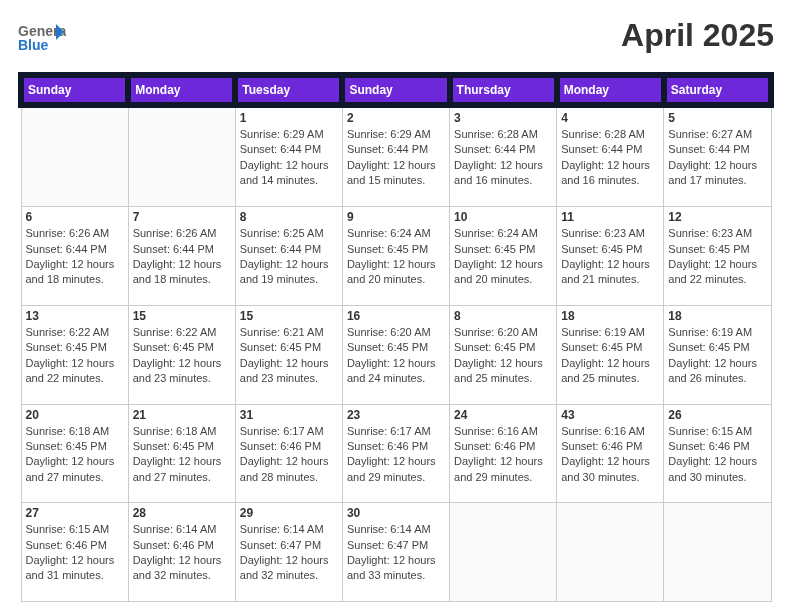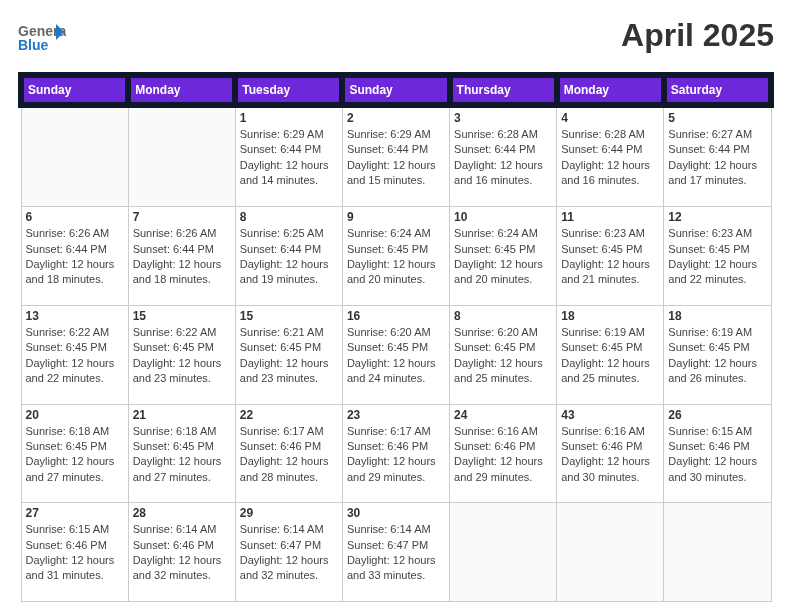--- a/index.html
+++ b/index.html
@@ -202,21 +202,21 @@
         <tr>
           <td>
             <span class="day-number">20</span>
             <div class="day-info">Sunrise: 6:18 AM<br>Sunset: 6:45 PM<br>Daylight: 12 hours<br>and 27 minutes.</div>
           </td>
           <td>
             <span class="day-number">21</span>
             <div class="day-info">Sunrise: 6:18 AM<br>Sunset: 6:45 PM<br>Daylight: 12 hours<br>and 27 minutes.</div>
           </td>
           <td>
-            <span class="day-number">22</span>
+            <span class="day-number">31</span>
             <div class="day-info">Sunrise: 6:17 AM<br>Sunset: 6:46 PM<br>Daylight: 12 hours<br>and 28 minutes.</div>
           </td>
           <td>
             <span class="day-number">23</span>
             <div class="day-info">Sunrise: 6:17 AM<br>Sunset: 6:46 PM<br>Daylight: 12 hours<br>and 29 minutes.</div>
           </td>
           <td>
             <span class="day-number">24</span>
             <div class="day-info">Sunrise: 6:16 AM<br>Sunset: 6:46 PM<br>Daylight: 12 hours<br>and 29 minutes.</div>
           </td>

